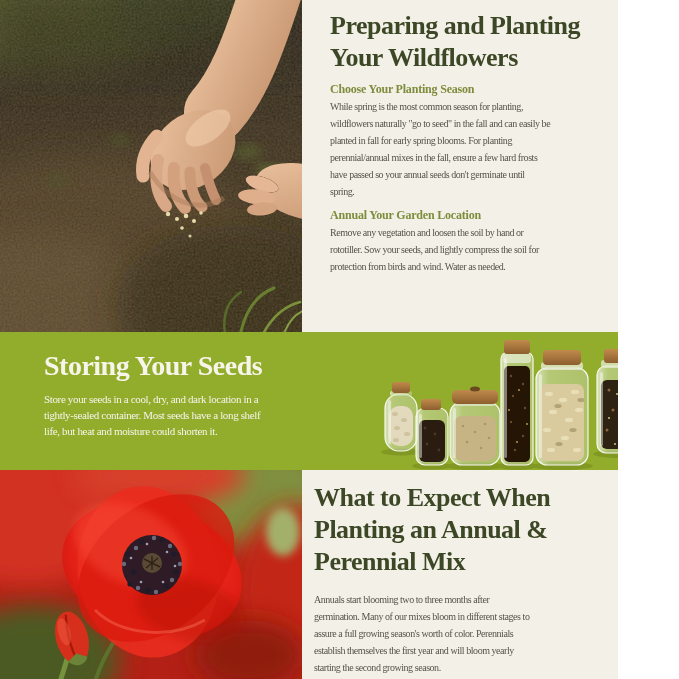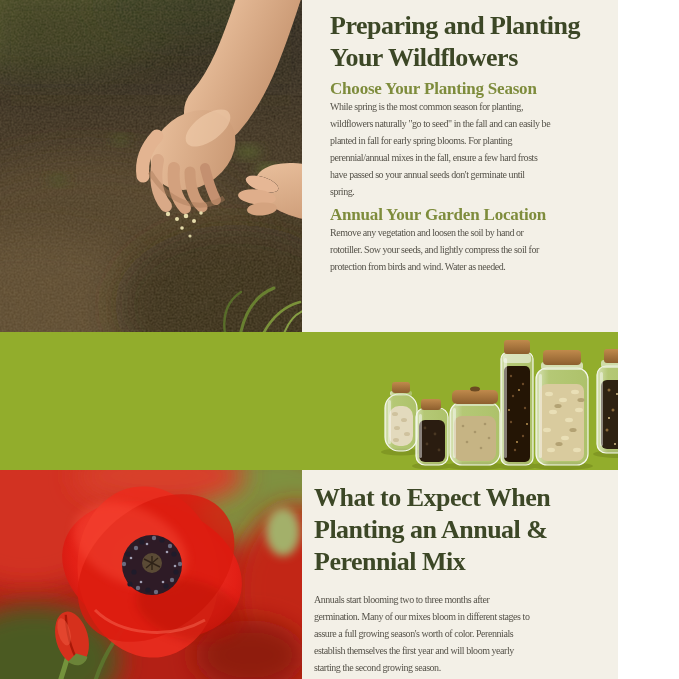--- a/index.html
+++ b/index.html
@@ -16,21 +16,21 @@
   .photo svg{ display:block; }
   .panel{ flex:1 1 auto; background:#f3f0e7; overflow:hidden; }
   .panel-top{ padding:10px 2px 0 28px; }
   .panel-bottom{ padding:12px 2px 0 12px; }
   .pre{ white-space:pre-line; }
   .title{
     font-size:26px; line-height:32px; font-weight:bold;
     letter-spacing:-0.5px; color:#3c4726; margin:0 0 4px 0;
   }
   .sub{
-    font-size:17px; line-height:14px; font-weight:bold;
+    font-size:12px; line-height:14px; font-weight:bold;
     letter-spacing:-0.2px; color:#7e8c3c; margin:8px 0 2px 0;
   }
   .body{
     font-size:10px; line-height:17px; letter-spacing:-0.45px;
     color:#56534a;
   }
   .panel-bottom .body{ margin-top:13px; line-height:17px; }
   .banner{
     position:relative; height:138px; width:679px;
     background:#92ad2c; overflow:hidden;
@@ -153,20 +153,26 @@
       </div>
       <div>
         <p class="body pre">Remove any vegetation and loosen the soil by hand or
 rototiller. Sow your seeds, and lightly compress the soil for
 protection from birds and wind. Water as needed.</p>
       </div>
     </div>
   </section>
 
   <section class="banner">
+    <div class="banner-copy">
+      <h2 class="banner-title">Storing Your Seeds</h2>
+      <p class="banner-body pre">Store your seeds in a cool, dry, and dark location in a
+tightly-sealed container. Most seeds have a long shelf
+life, but heat and moisture could shorten it.</p>
+    </div>
     <div class="jars-wrap">
       <svg width="302" height="138" viewBox="0 0 302 138">
         <defs>
           <linearGradient id="glassG" x1="0" y1="0" x2="1" y2="0">
             <stop offset="0" stop-color="#f2f6e8" stop-opacity="0.75"></stop>
             <stop offset="0.25" stop-color="#dfe9cf" stop-opacity="0.45"></stop>
             <stop offset="1" stop-color="#c8d6a8" stop-opacity="0.5"></stop>
           </linearGradient>
           <linearGradient id="corkG" x1="0" y1="0" x2="0" y2="1">
             <stop offset="0" stop-color="#c08a4c"></stop>

